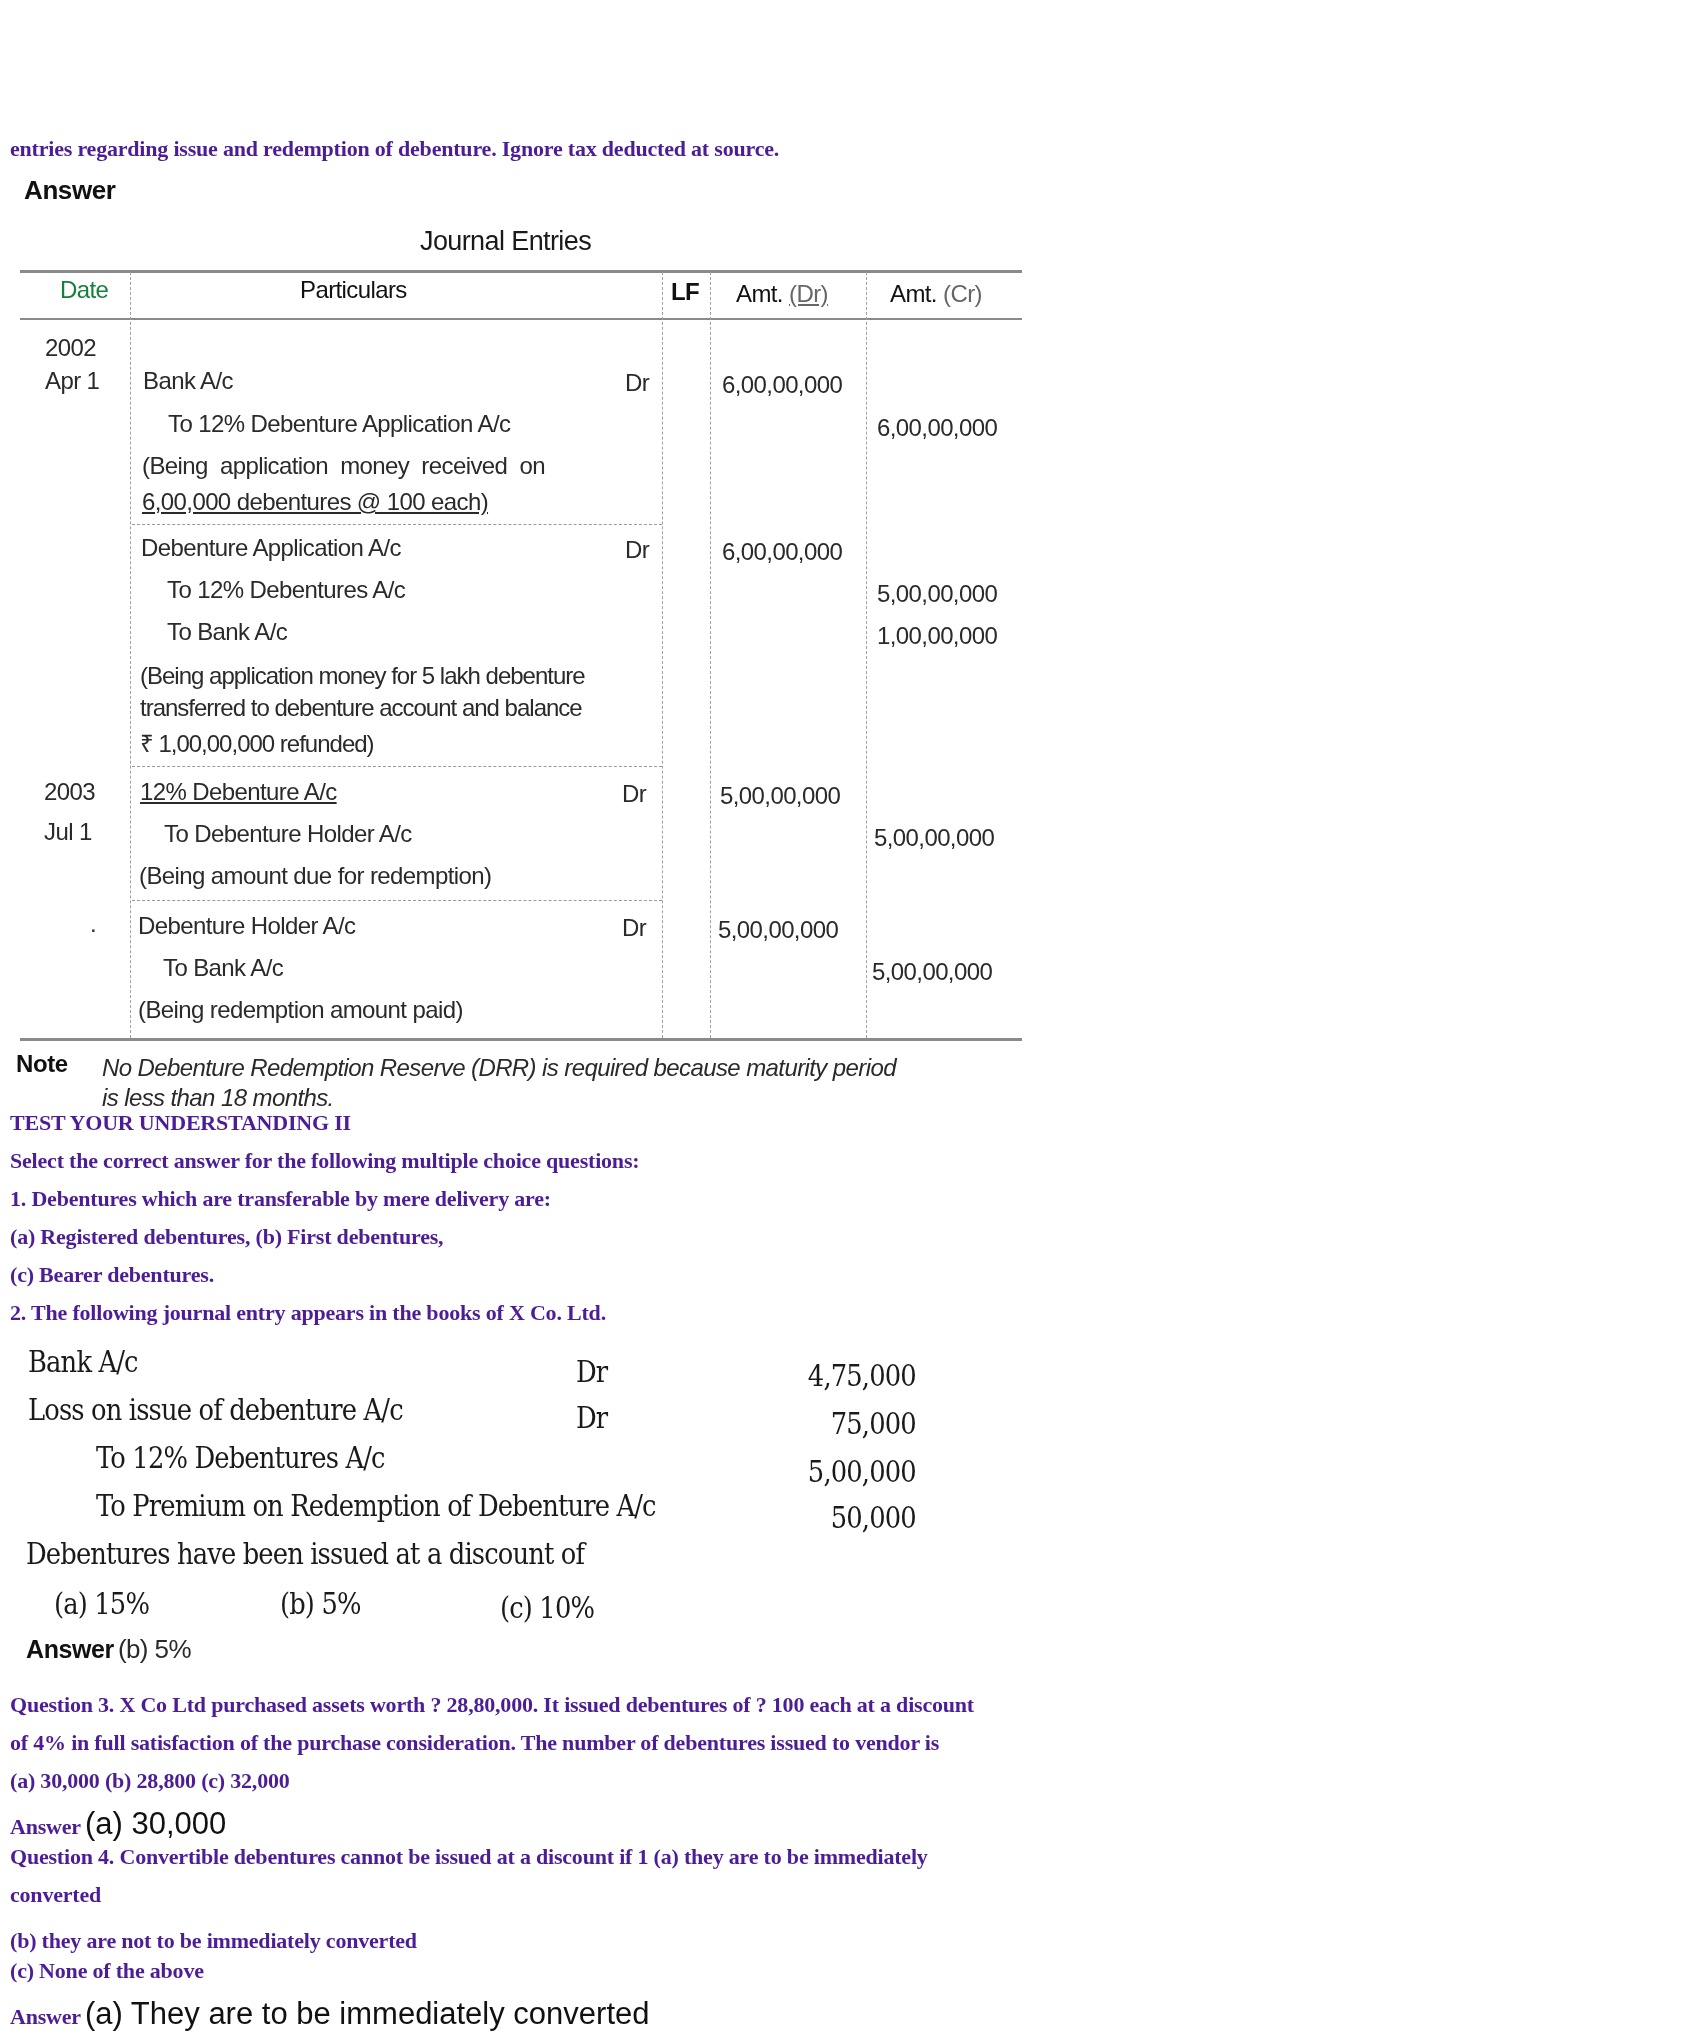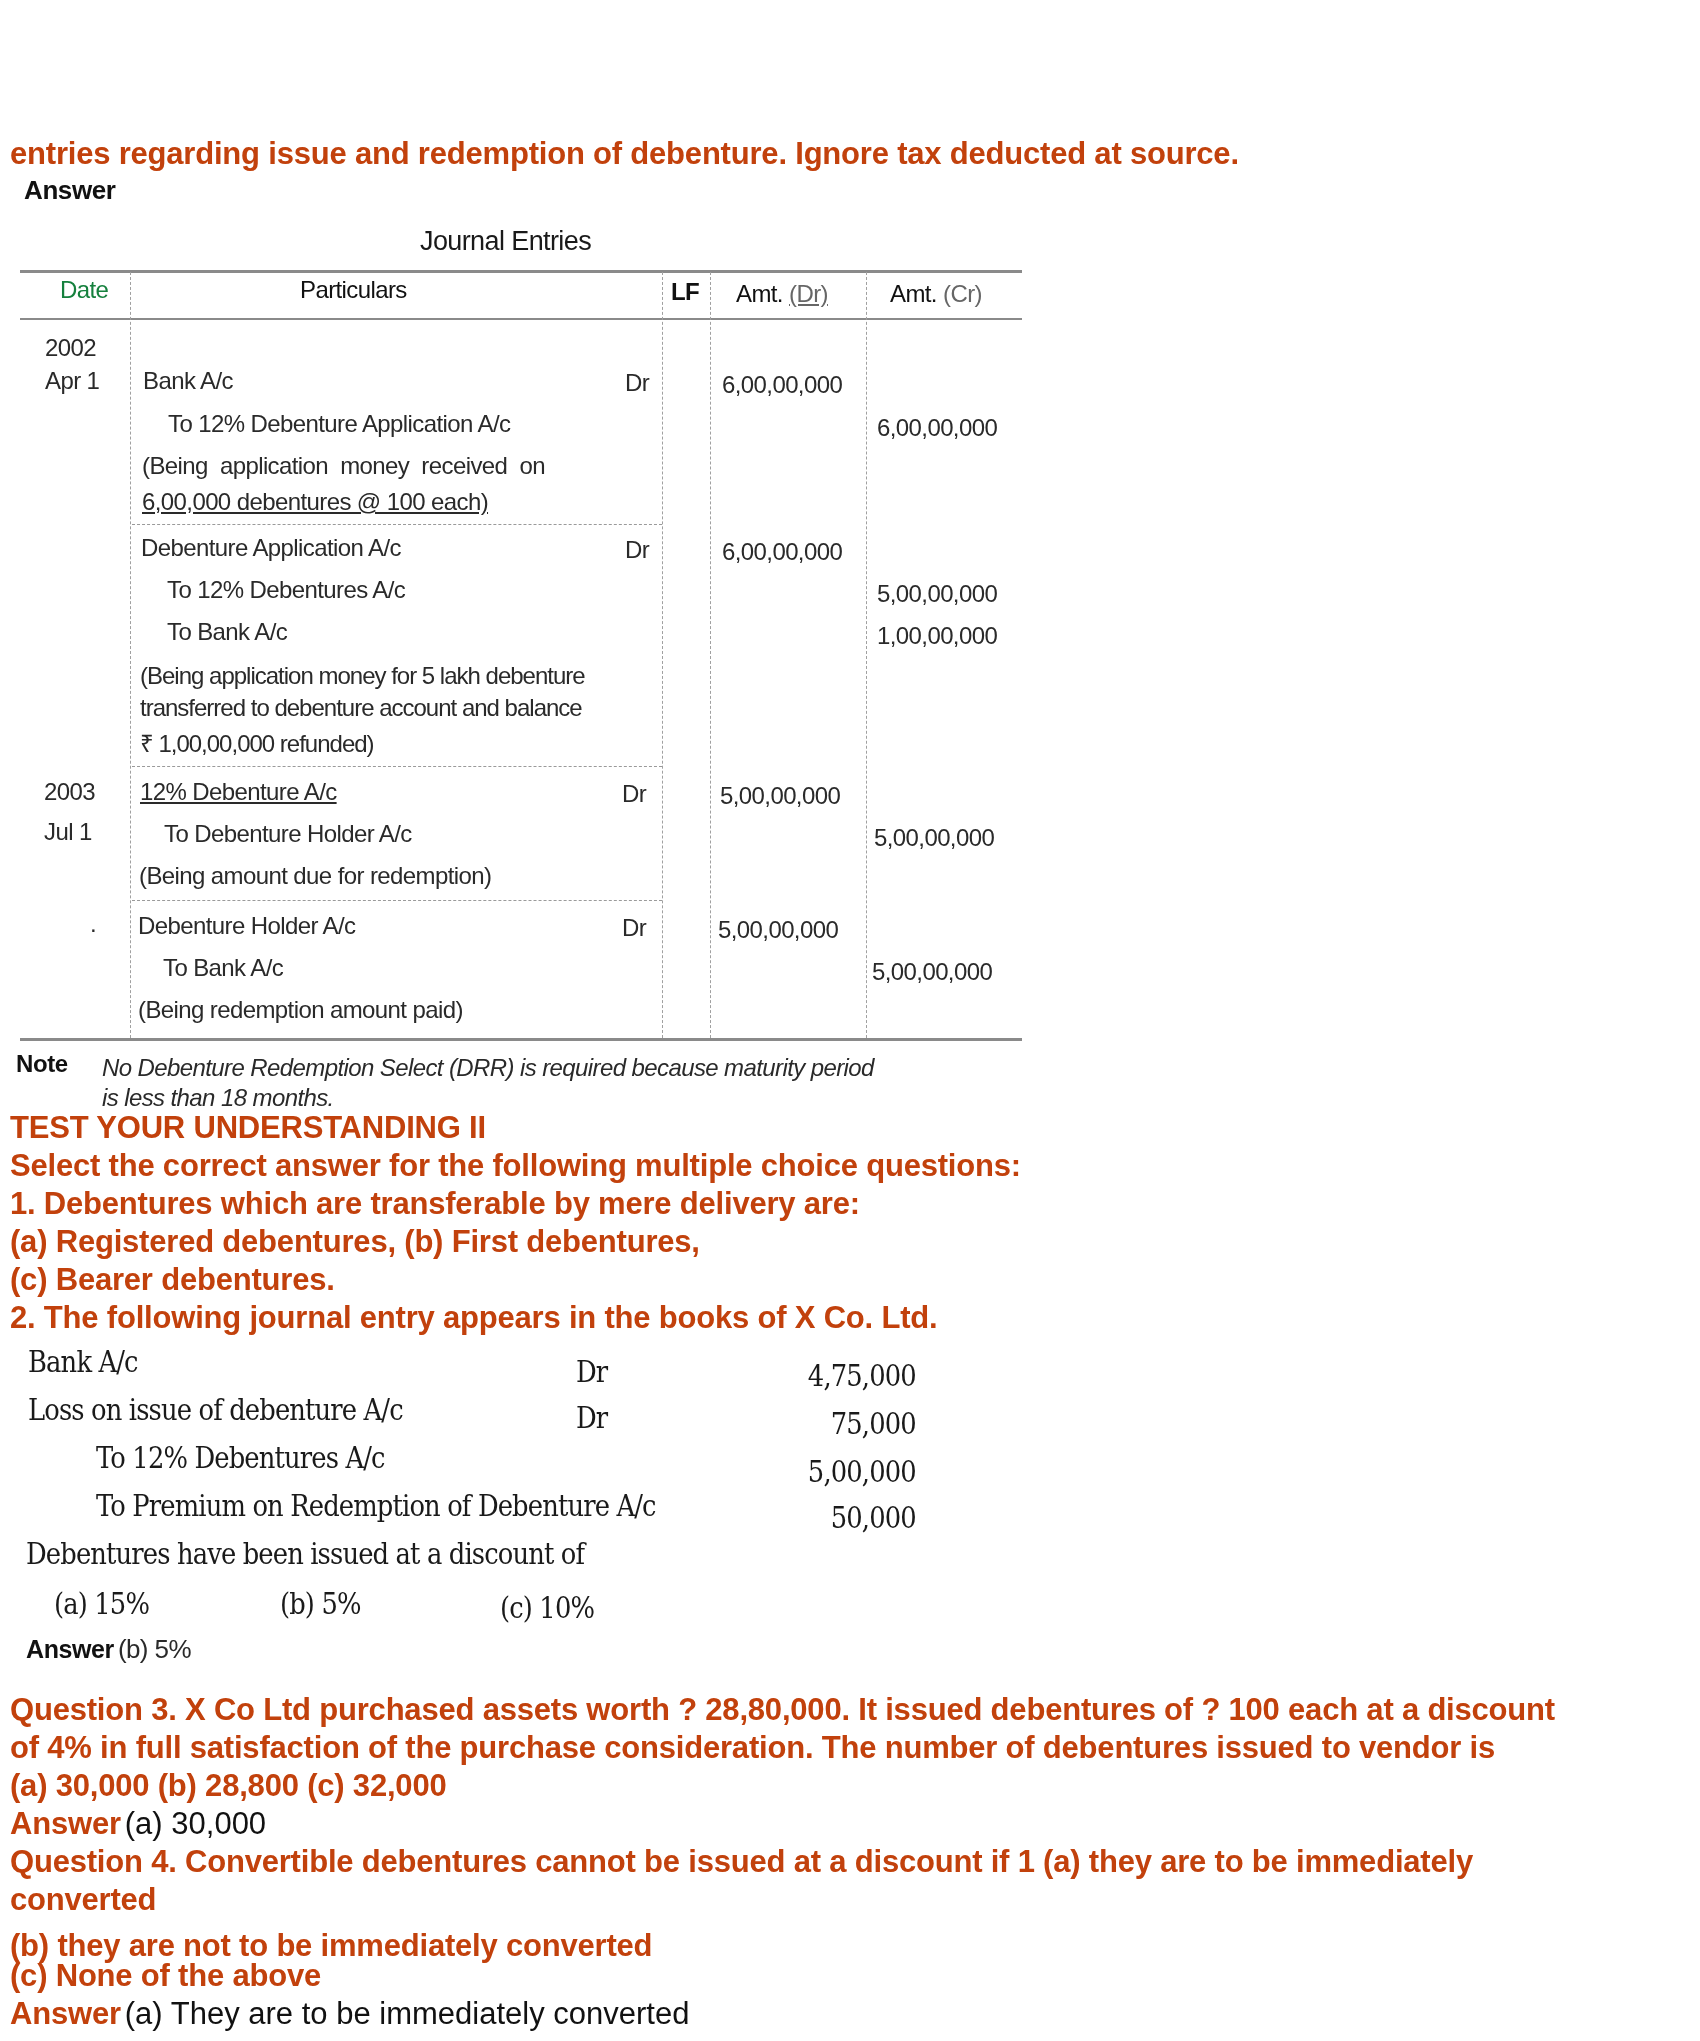--- a/index.html
+++ b/index.html
@@ -1,18 +1,18 @@
 <!DOCTYPE html>
 <html><head>
 <meta charset="utf-8">
 <style>
   html, body { margin: 0; padding: 0; background: #ffffff; }
   body { width: 1700px; height: 2041px; position: relative; overflow: hidden; color: #111; }
   .abs { position: absolute; white-space: nowrap; }
-  .big { font-family: Liberation Sans, sans-serif; font-weight: bold; font-size: 31px; color: #c2410c; letter-spacing: -0.2px; }
+  .big { font-family: Liberation Serif, serif; font-weight: bold; font-size: 22px; color: #4c1d95; letter-spacing: -0.2px; }
   .big-normal { font-family: "Liberation Sans", sans-serif; font-weight: normal; font-size: 31px; color: #111; }
   .scan { font-family: "Liberation Sans", sans-serif; font-size: 24px; color: #2a2a2a; letter-spacing: -0.6px; }
   .scan-b { font-family: "Liberation Sans", sans-serif; font-size: 26px; font-weight: bold; color: #111; letter-spacing: -0.4px; }
   .serif { font-family: "DejaVu Serif", serif; font-size: 30px; color: #1a1a1a; letter-spacing: -1px; transform: scaleX(0.86); transform-origin: left center; }
   .hline { position: absolute; height: 0; border-top: 3px solid #8a8a8a; }
   .hline.thin { border-top: 1px dashed #9a9a9a; }
   .vline { position: absolute; width: 0; border-left: 1px dashed #a0a0a0; }
   .right { text-align: right; }
   .ital { font-style: italic; }
 </style>
@@ -90,21 +90,21 @@
     <div class="abs scan" style="left:90px; top:910px;">.</div>
     <div class="abs scan" style="left:138px; top:912px;">Debenture Holder A/c</div>
     <div class="abs scan" style="left:622px; top:914px;">Dr</div>
     <div class="abs scan" style="left:718px; top:916px;">5,00,00,000</div>
     <div class="abs scan" style="left:163px; top:954px;">To Bank A/c</div>
     <div class="abs scan" style="left:872px; top:958px;">5,00,00,000</div>
     <div class="abs scan" style="left:138px; top:996px;">(Being redemption amount paid)</div>
   </div>
 
   <div class="abs scan-b" style="left:16px; top:1050px; font-size:24px;">Note</div>
-  <div class="abs scan ital" style="left:102px; top:1054px;">No Debenture Redemption Select (DRR) is required because maturity period</div>
+  <div class="abs scan ital" style="left:102px; top:1054px;">No Debenture Redemption Reserve (DRR) is required because maturity period</div>
   <div class="abs scan ital" style="left:102px; top:1084px;">is less than 18 months.</div>
 </div>
 
 <div class="abs big" style="left:10px; top:1110px;">TEST YOUR UNDERSTANDING II</div>
 <div class="abs big" style="left:10px; top:1148px;">Select the correct answer for the following multiple choice questions:</div>
 
 <div>
   <div class="abs big" style="left:10px; top:1186px;">1. Debentures which are transferable by mere delivery are:</div>
   <div class="abs big" style="left:10px; top:1224px;">(a) Registered debentures, (b) First debentures,</div>
   <div class="abs big" style="left:10px; top:1262px;">(c) Bearer debentures.</div>

